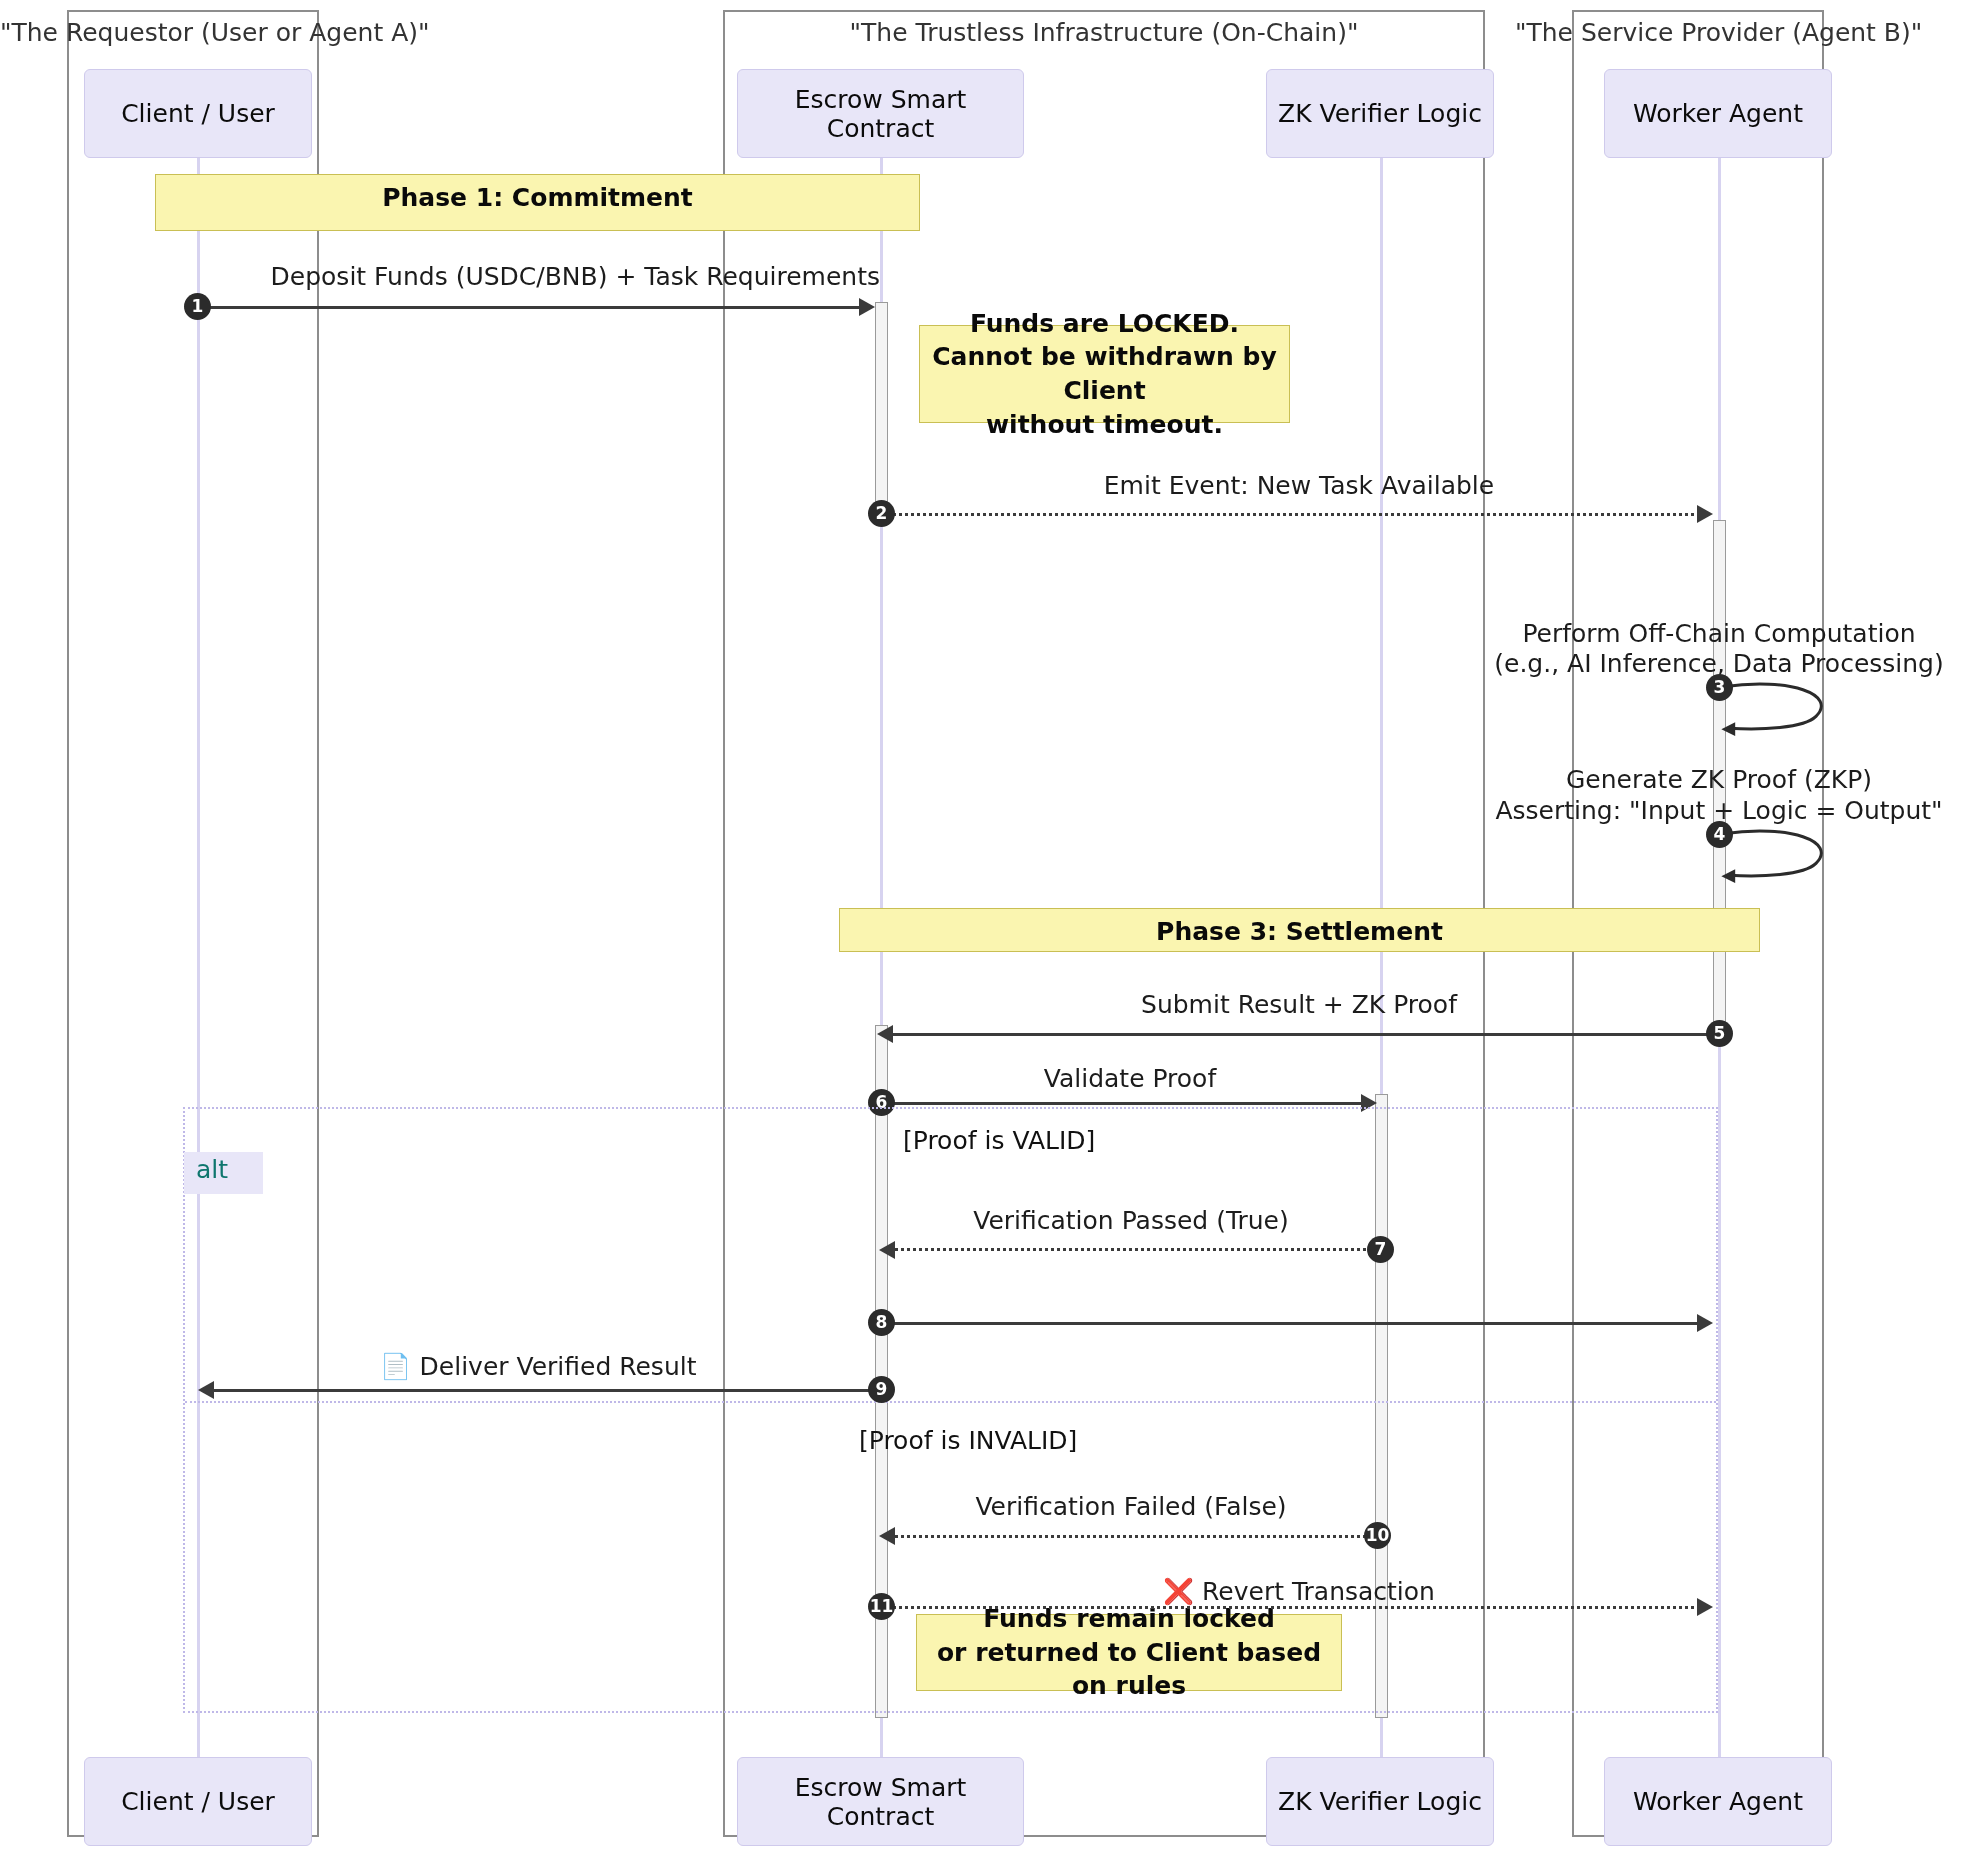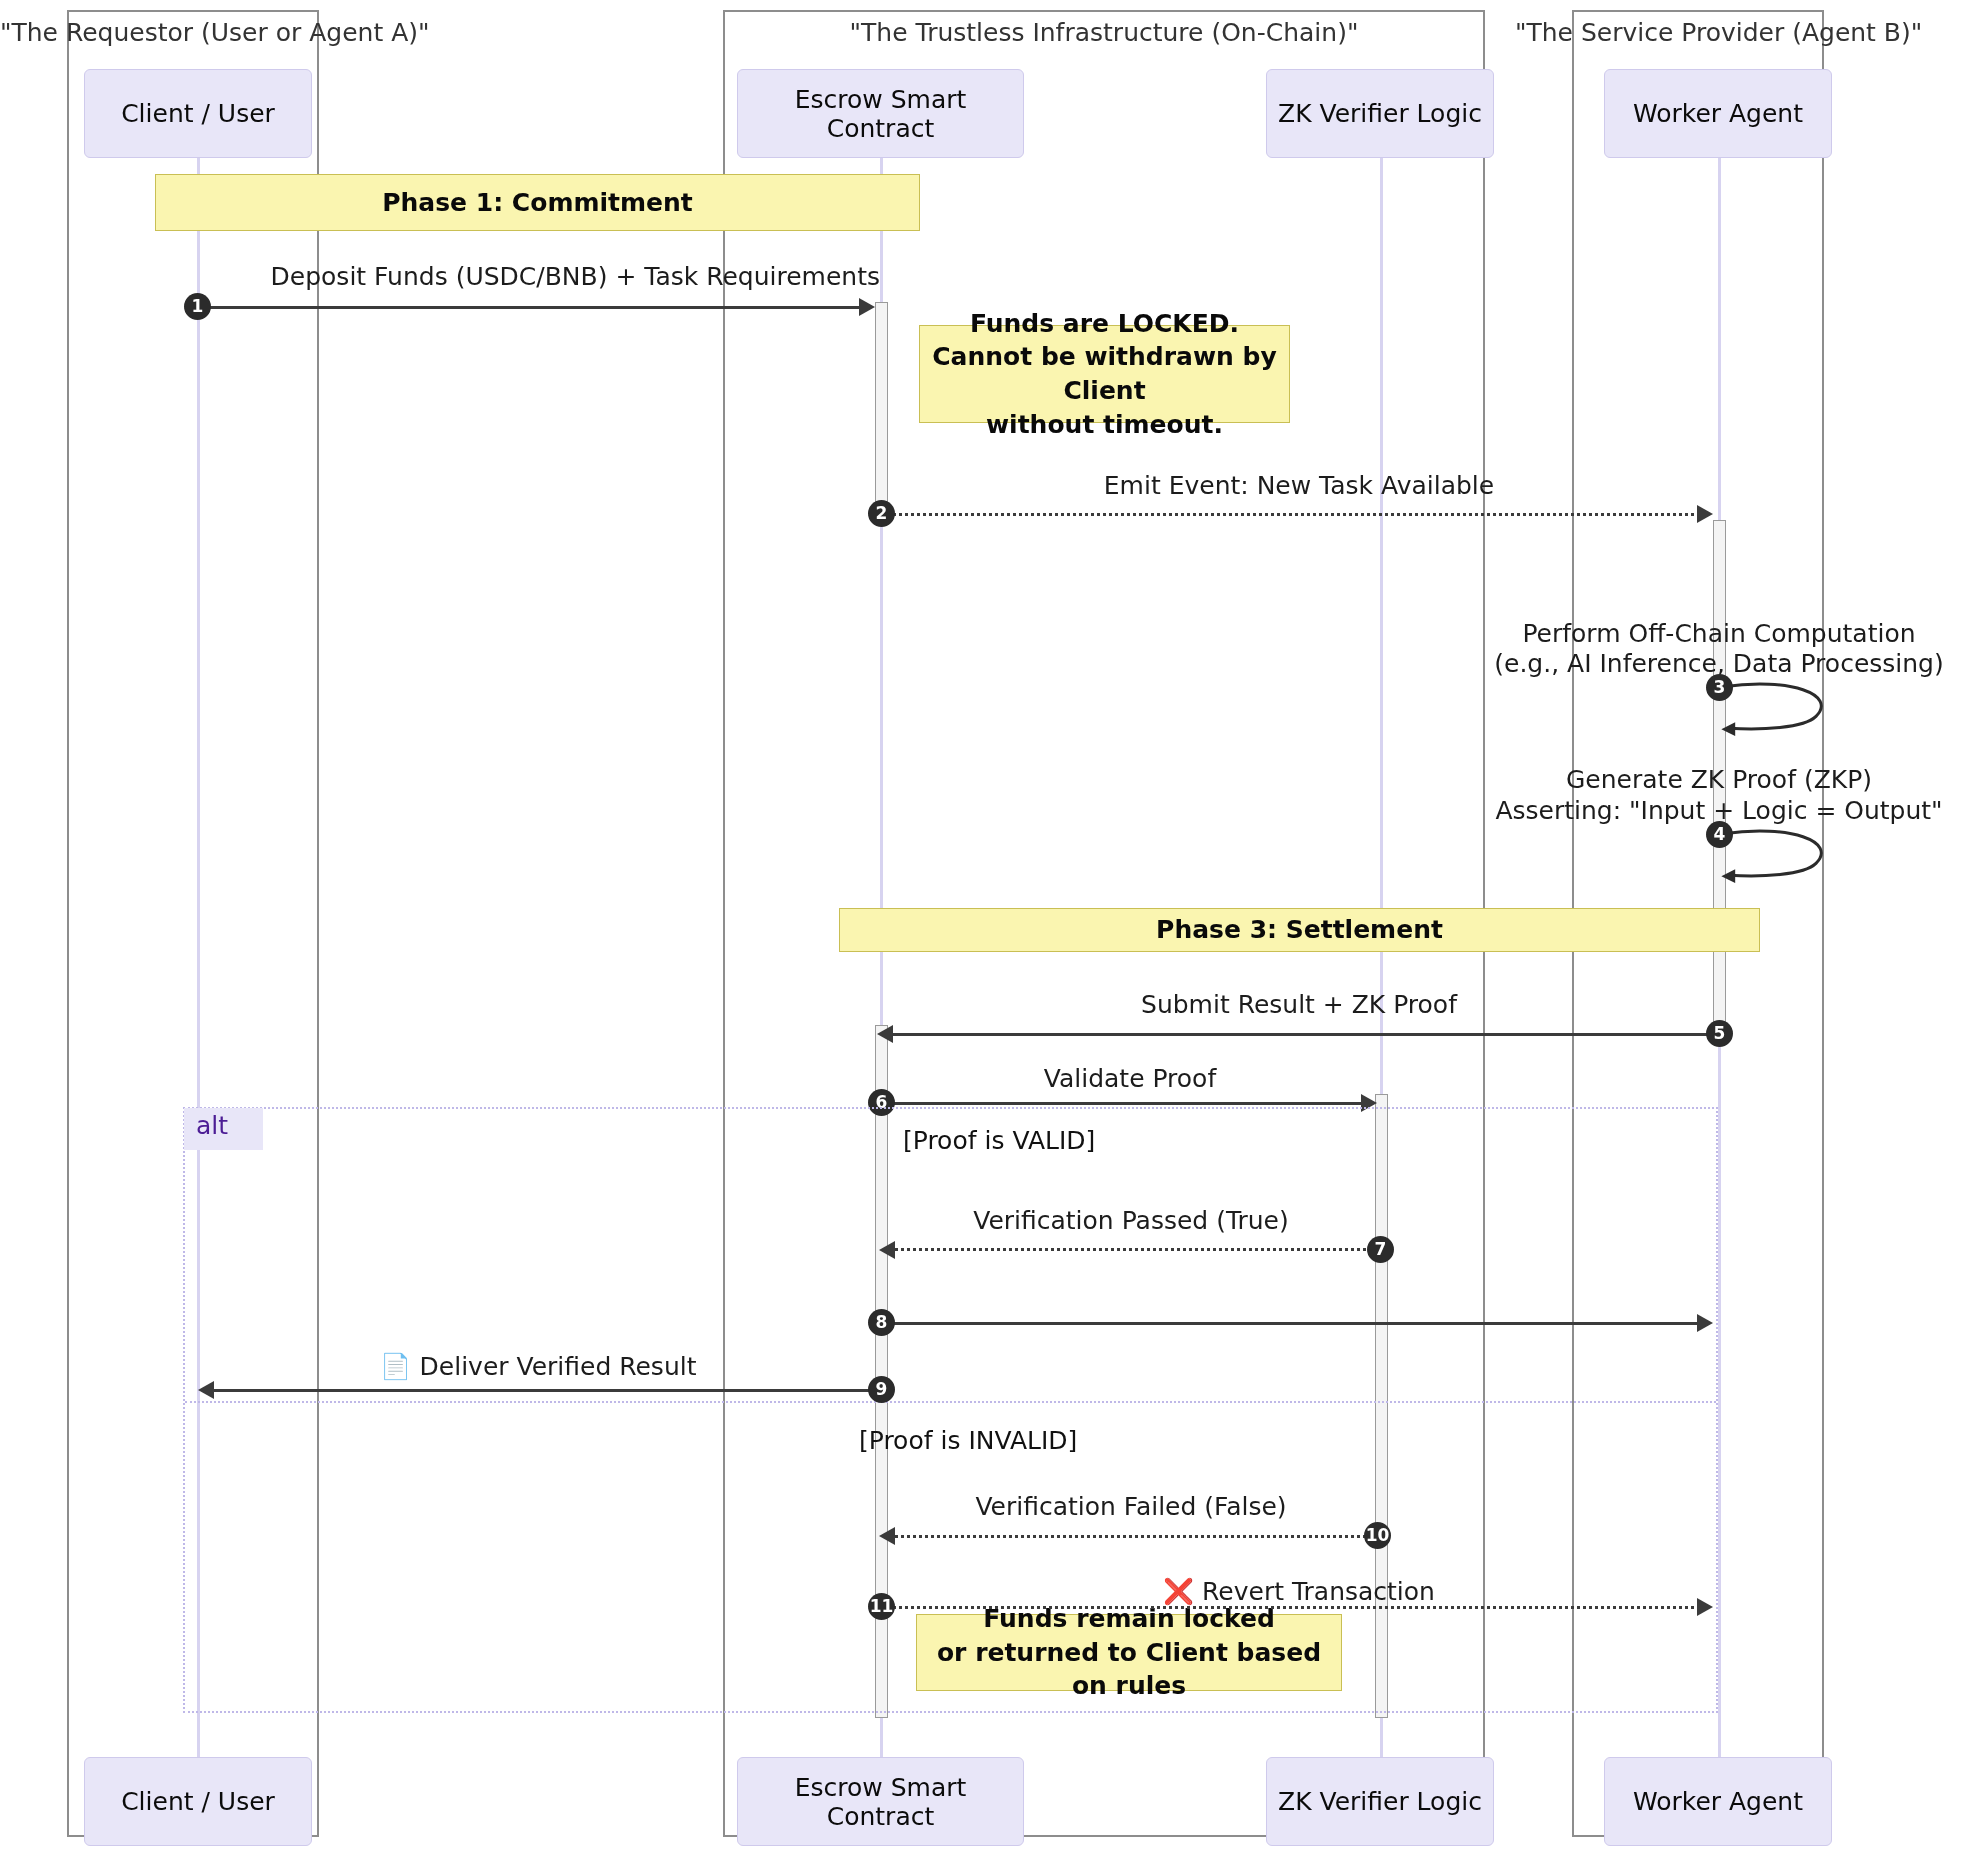--- a/index.html
+++ b/index.html
@@ -51,21 +51,20 @@
     color: #0b0b0b;
     text-align: center;
   }
   
   .note {
     position: absolute;
     background: #faf5b0;
     border: 1px solid #c9bf54;
     box-sizing: border-box;
     display: flex;
-    align-items: center;
     justify-content: center;
     text-align: center;
     font-size: 25px;
     font-weight: bold;
     color: #0a0a0a;
     line-height: 1.35;
     padding: 6px 10px;
   }
   .note.plain { font-weight: bold; }
   
@@ -130,24 +129,25 @@
     background: transparent;
   }
   .alt-divider {
     position: absolute;
     height: 0;
     border-top: 2px dotted #bfb8e8;
   }
   .alt-tag {
     position: absolute;
     background: #e8e6f8;
-    color: #4c1d95;
+    color: #0f766e;
     font-size: 25px;
     padding: 3px 8px 3px 12px;
     box-sizing: border-box;
+    margin-top: 44px;
   }
   .alt-cond {
     position: absolute;
     font-size: 25px;
     color: #111111;
     white-space: nowrap;
   }
   
   .selfloop { position: absolute; }
 </style>

